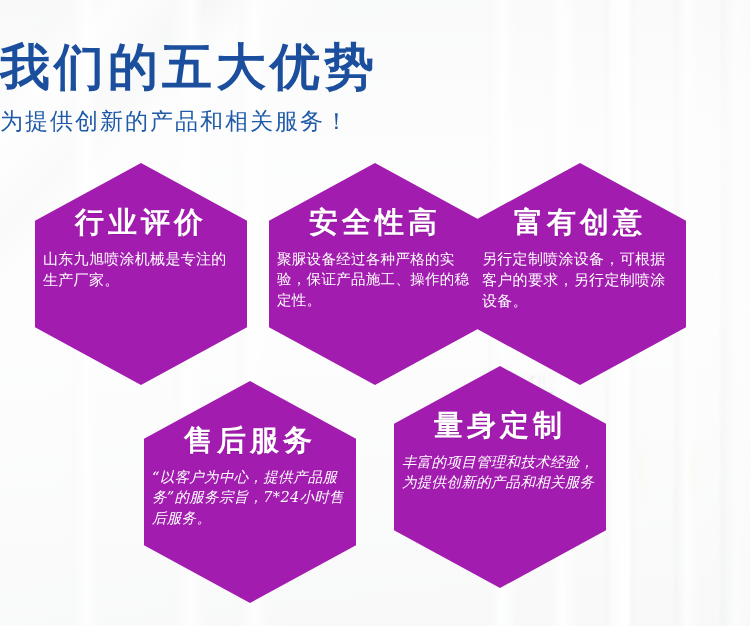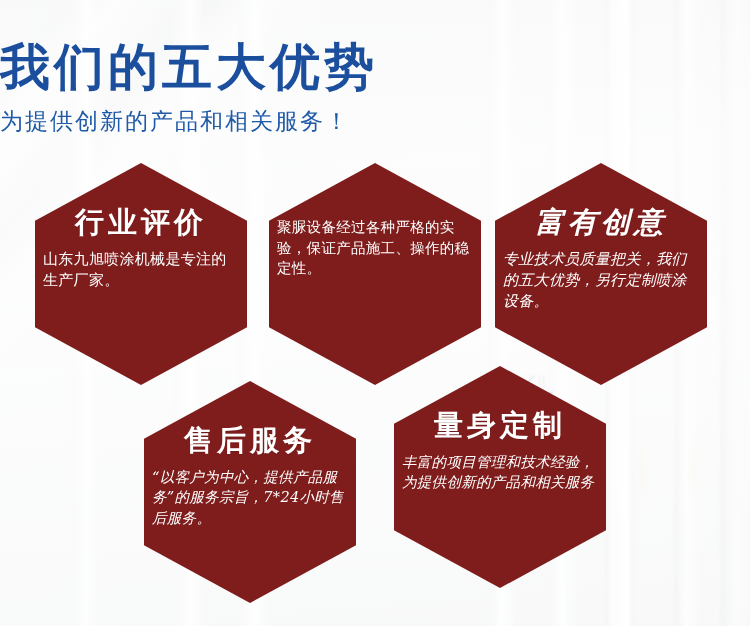--- a/index.html
+++ b/index.html
@@ -141,21 +141,21 @@
     font-size:23px;
     font-weight:400;
     letter-spacing:2px;
     color:#1f5aa8;
   }
 
   
   .hex {
     position:absolute;
     width:212px; height:222px;
-    background:#7f1d1d;
+    background:#a21caf;
     clip-path:polygon(50% 0%, 100% 26%, 100% 74%, 50% 100%, 0% 74%, 0% 26%);
     -webkit-clip-path:polygon(50% 0%, 100% 26%, 100% 74%, 50% 100%, 0% 74%, 0% 26%);
     z-index:4;
     display:flex;
     flex-direction:column;
     align-items:center;
     justify-content:flex-start;
     padding-top:44px;
   }
 
@@ -179,21 +179,21 @@
     line-height:1.42;
     letter-spacing:.3px;
     color:#ffffff;
     text-align:left;
     word-break:break-all;
   }
 
   
   #hex-1 { left:35px;  top:163px; }
   #hex-2 { left:269px; top:163px; }
-  #hex-3 { left:495px; top:163px;font-style:italic; }
+  #hex-3 { left:474px; top:163px; }
   
   #hex-4 { left:144px; top:381px; }
   #hex-5 { left:394px; top:366px; }
 
   #hex-4 .hex-desc, #hex-5 .hex-desc { font-size:14.5px;font-style:italic; }
   #hex-2 .hex-desc { font-size:14.5px; }
 </style>
 </head>
 <body>
 
@@ -207,26 +207,27 @@
     <h1>我们的五大优势</h1>
     <h2>为提供创新的产品和相关服务！</h2>
   </div>
 
   <div class="hex" id="hex-1">
     <div class="hex-title">行业评价</div>
     <div class="hex-desc">山东九旭喷涂机械是专注的生产厂家。</div>
   </div>
 
   <div class="hex" id="hex-2">
+    <div class="hex-title">安全性高</div>
     <div class="hex-desc">聚脲设备经过各种严格的实验，保证产品施工、操作的稳定性。</div>
   </div>
 
   <div class="hex" id="hex-3">
     <div class="hex-title">富有创意</div>
-    <div class="hex-desc">专业技术员质量把关，我们的五大优势，另行定制喷涂设备。</div>
+    <div class="hex-desc">另行定制喷涂设备，可根据客户的要求，另行定制喷涂设备。</div>
   </div>
 
   <div class="hex" id="hex-4">
     <div class="hex-title">售后服务</div>
     <div class="hex-desc">“以客户为中心，提供产品服务”的服务宗旨，7*24小时售后服务。</div>
   </div>
 
   <div class="hex" id="hex-5">
     <div class="hex-title">量身定制</div>
     <div class="hex-desc">丰富的项目管理和技术经验，为提供创新的产品和相关服务</div>

